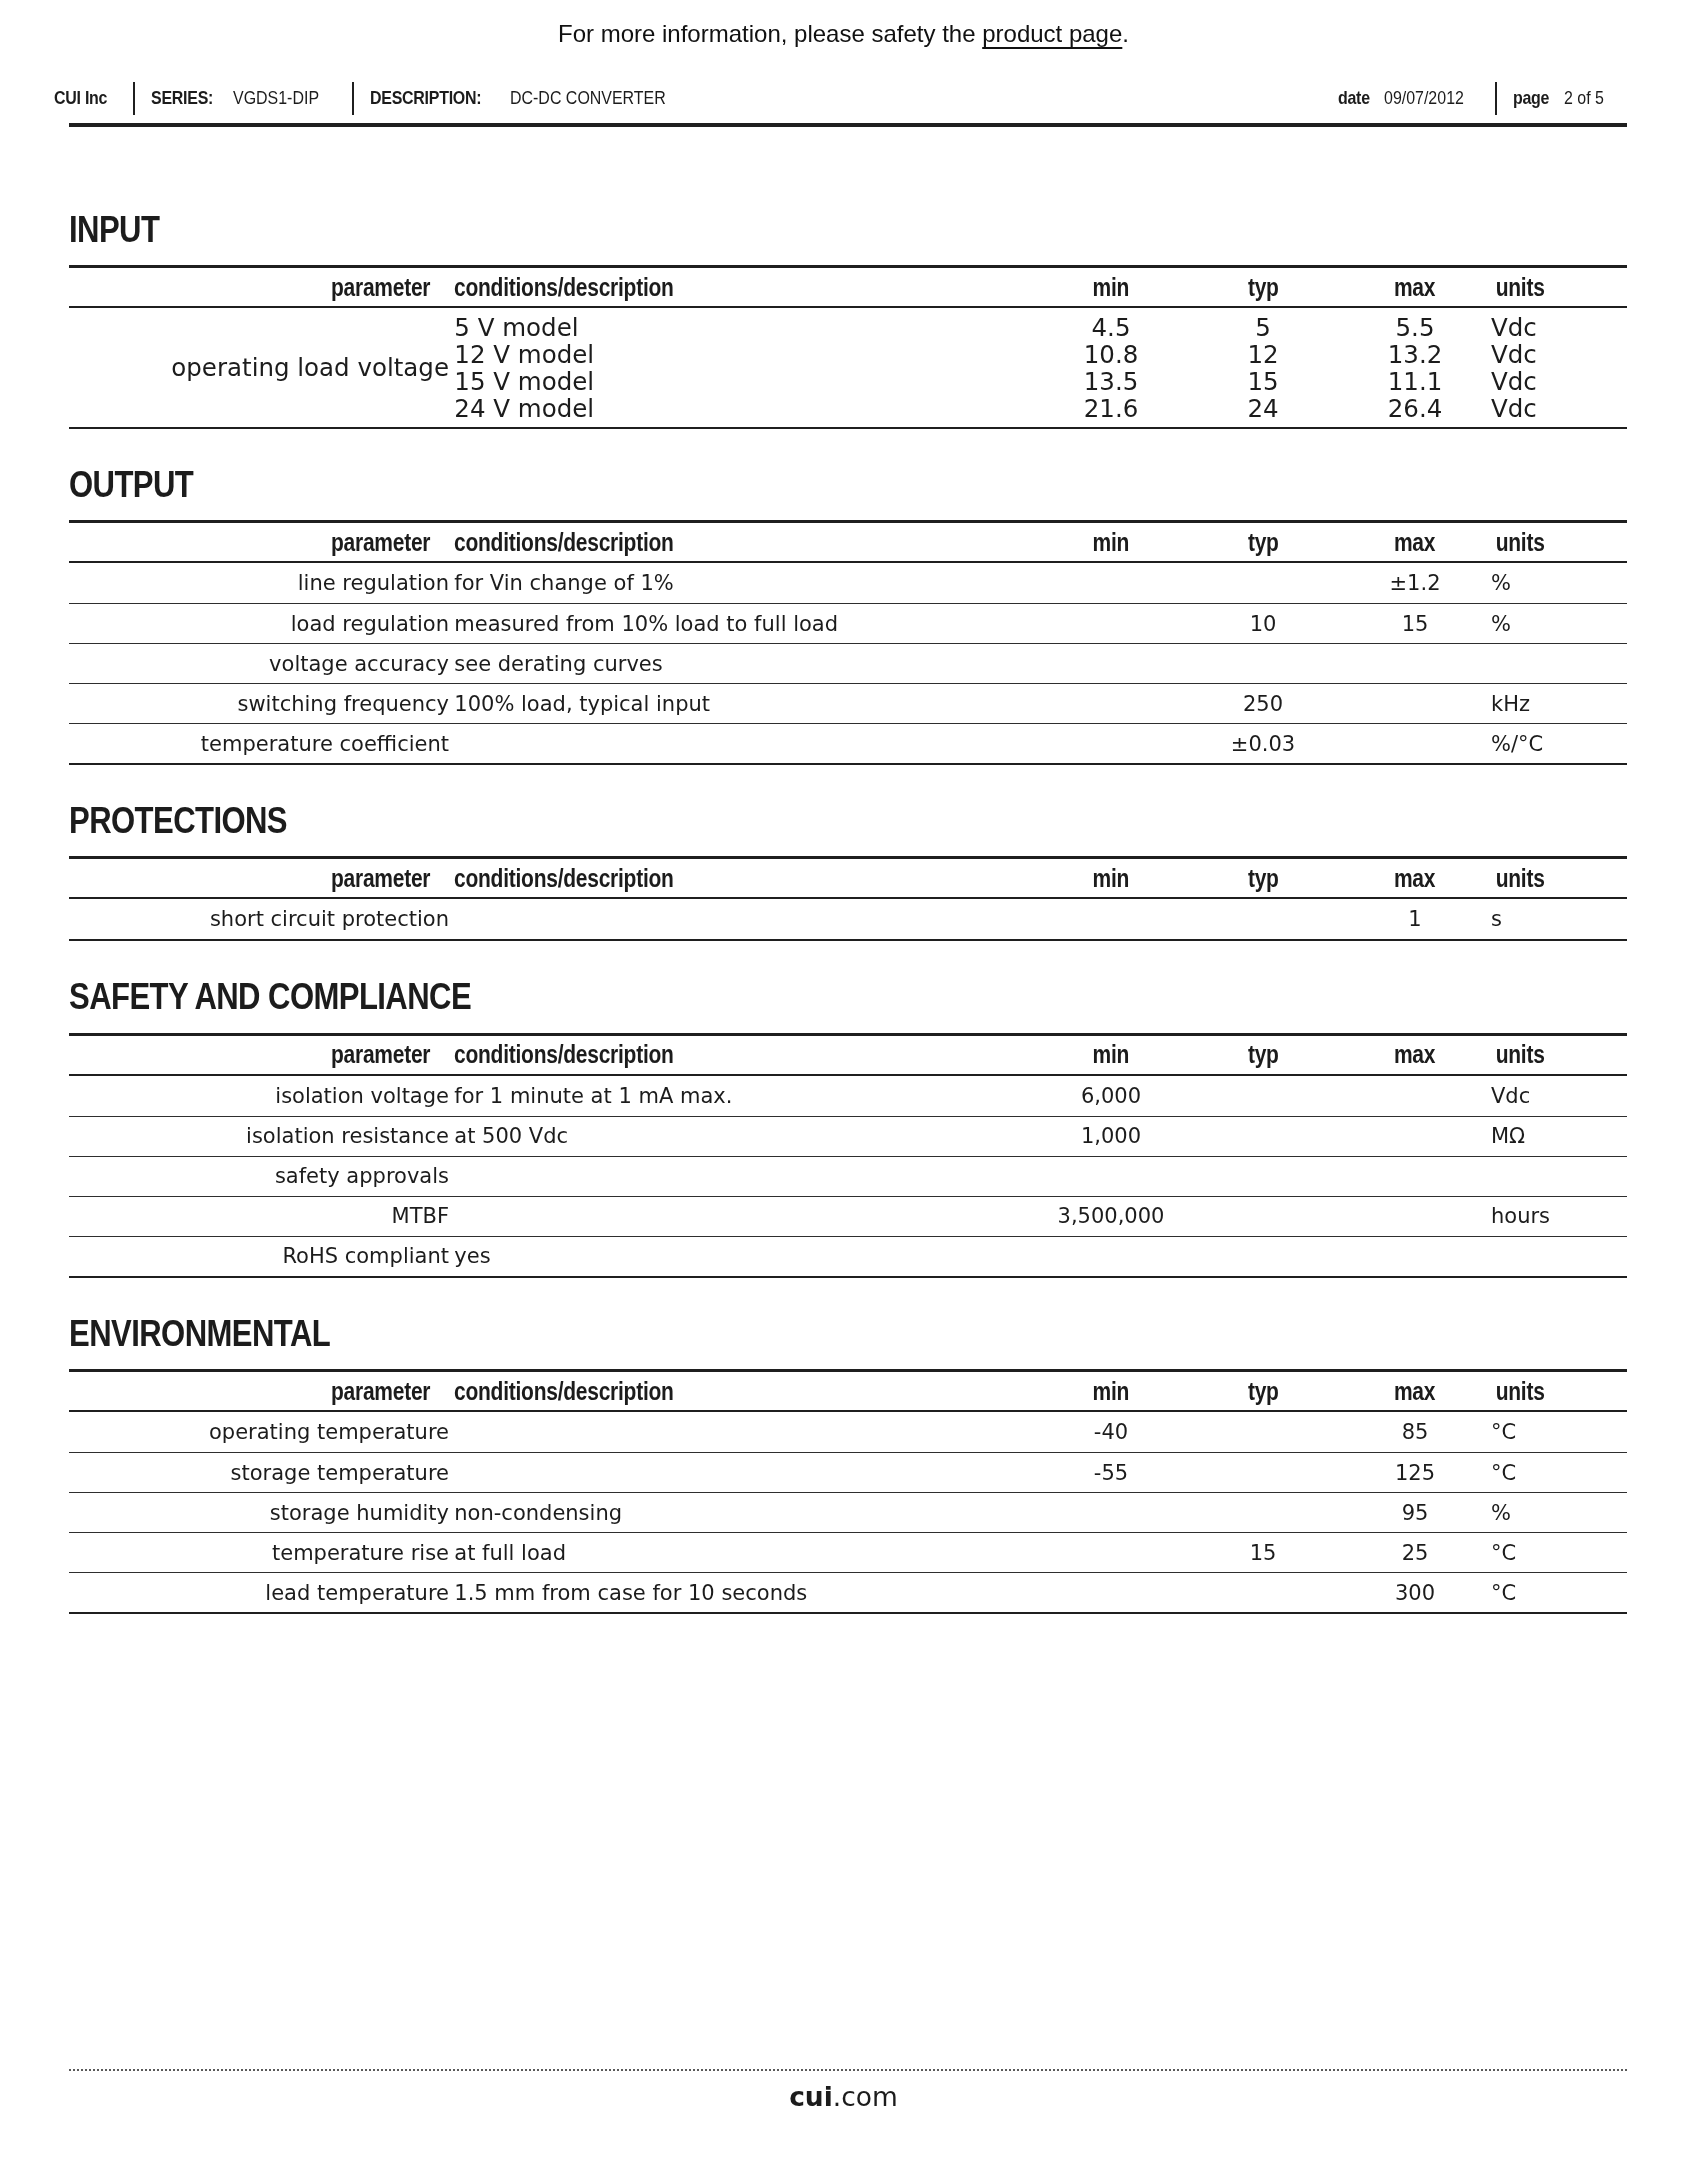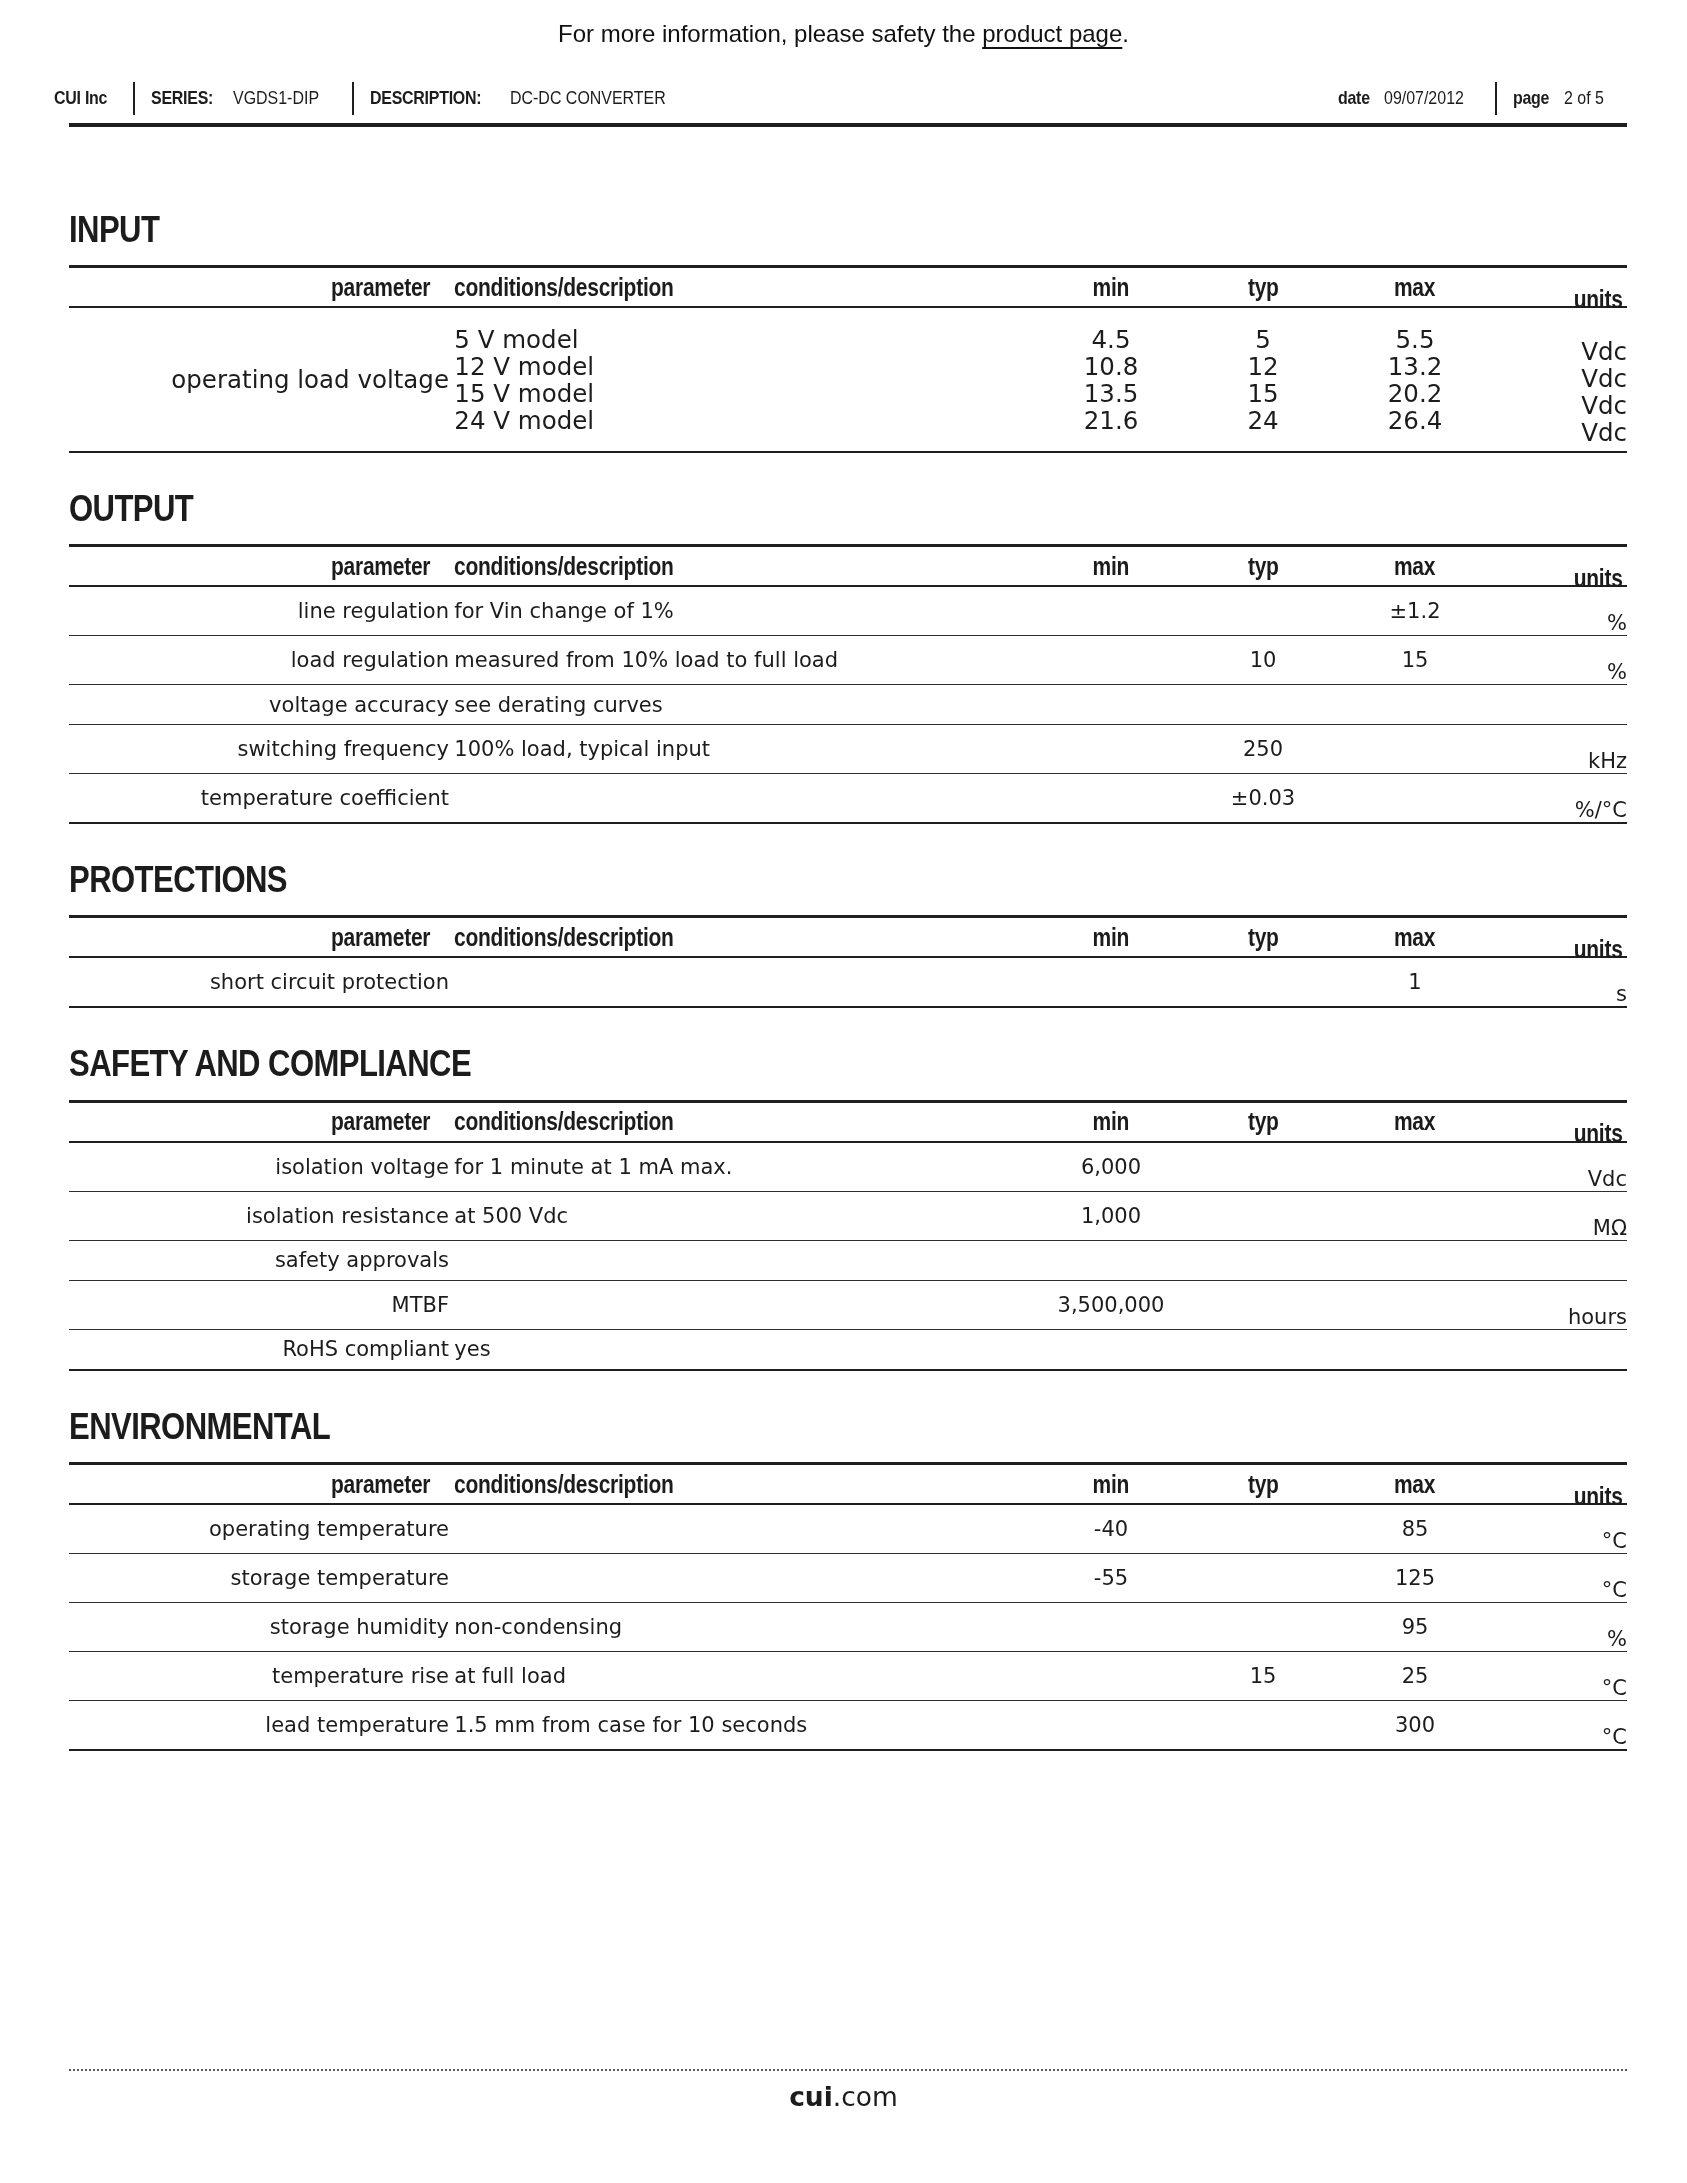--- a/index.html
+++ b/index.html
@@ -61,21 +61,21 @@
   .trow { display:flex; align-items:center; min-height:40px; font-size:21px; }
   .trow + .trow, .mrow + .trow { border-top:1.3px solid #2e2e2e; }
   .mrow { display:flex; align-items:center; padding:5.3px 0; font-size:24.5px; }
 
   .cell  { padding:0; }
   .c-param { width:380px; padding-left:2px;text-align:right; }
   .c-cond  { width:586px; padding-left:5.3px; }
   .c-min   { width:152px; text-align:center; }
   .c-typ   { width:152px; text-align:center; }
   .c-max   { width:152px; text-align:center; }
-  .c-units { width:136px; text-align:right;margin-top:24px; }
+  .c-units { width:136px; text-align:left; }
   .mline { line-height:27px; }
 
   .footer-rule {
     position:absolute; top:2069px; left:69px; width:1558px;
     border-top:2px dotted #5a5a5a;
   }
   .footer-text {
     position:absolute; top:2081px; left:0; width:100%;
     text-align:center; font-size:26.5px;
     font-family:"DejaVu Sans", sans-serif;
@@ -137,21 +137,21 @@
       </div>
       <div class="cell c-typ">
         <div class="mline">5</div>
         <div class="mline">12</div>
         <div class="mline">15</div>
         <div class="mline">24</div>
       </div>
       <div class="cell c-max">
         <div class="mline">5.5</div>
         <div class="mline">13.2</div>
-        <div class="mline">20.2</div>
+        <div class="mline">11.1</div>
         <div class="mline">26.4</div>
       </div>
       <div class="cell c-units">
         <div class="mline">Vdc</div>
         <div class="mline">Vdc</div>
         <div class="mline">Vdc</div>
         <div class="mline">Vdc</div>
       </div>
     </div>
   </div>

